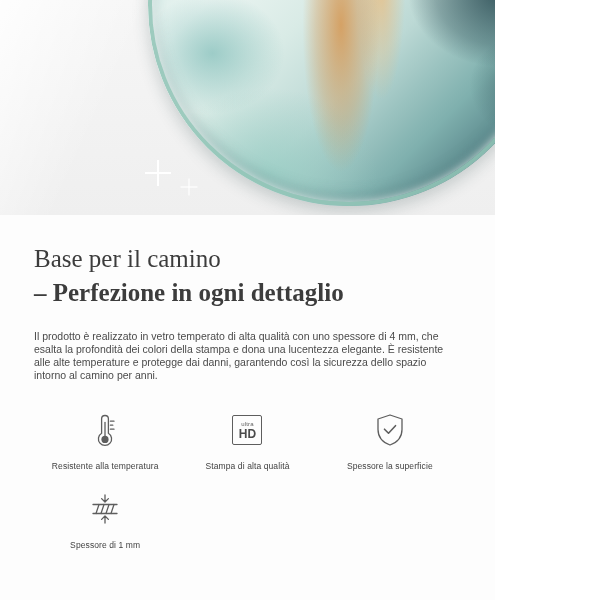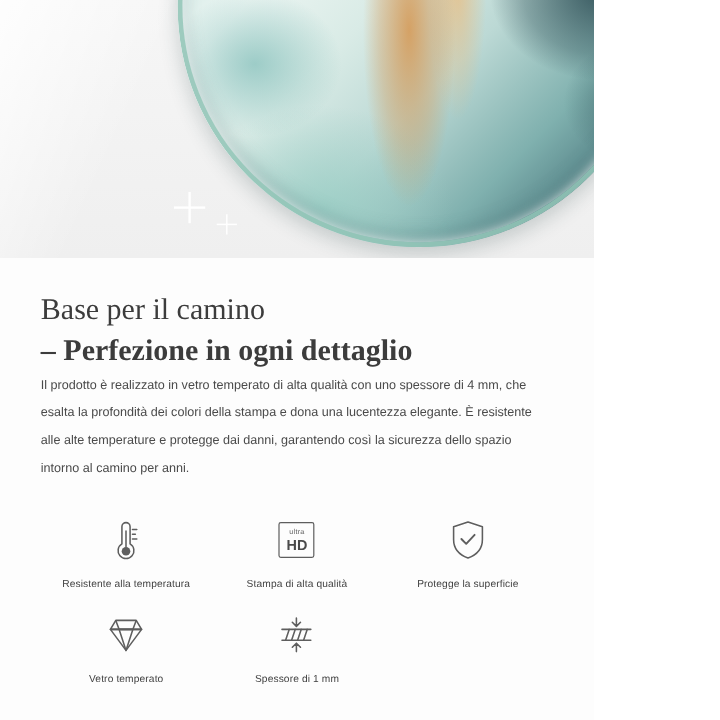--- a/index.html
+++ b/index.html
@@ -97,22 +97,23 @@
     font-family: "Liberation Serif", serif;
     font-size: 25px;
     line-height: 34px;
     color: #3c3c3c;
     font-weight: 400;
     margin-top: 27px;
   }
   .headline .l2 { display: block; font-weight: bold; }
 
   .body-copy {
+    margin-top: 20px;
     font-size: 10.5px;
-    line-height: 23px;
+    line-height: 13px;
     color: #4a4a4a;
     max-width: 536px;
   }
 
   
   .features {
     margin-top: 26px;
     display: grid;
     grid-template-columns: repeat(3, 1fr);
     row-gap: 16px;
@@ -201,36 +202,23 @@
         <div class="feature-label">Stampa di alta qualità</div>
       </div>
 
       <div class="feature">
         <div class="feature-icon">
           <svg width="40" height="42" viewBox="0 0 40 42">
             <path d="M20 6l12 4v10.5c0 8-5.2 13-12 15.5C13.2 33.5 8 28.5 8 20.5V10z" fill="none" stroke="#5e5e5e" stroke-width="1.3" stroke-linejoin="round"></path>
             <path d="M14.5 20.2l4 4 7-7.5" fill="none" stroke="#5e5e5e" stroke-width="1.6" stroke-linecap="round" stroke-linejoin="round"></path>
           </svg>
         </div>
-        <div class="feature-label">Protegge la superficie</div>
-      </div>
-
-      <div class="feature">
-        <div class="feature-icon">
-          <svg width="42" height="40" viewBox="0 0 42 40">
-            <g fill="none" stroke="#5e5e5e" stroke-width="1.3" stroke-linejoin="round">
-              <path d="M8 15.5h26L21 33z"></path>
-              <path d="M12.5 8h17l4.5 7.5H8z"></path>
-              <path d="M12.5 8l2.8 7.5L21 33l5.7-17.5L29.5 8"></path>
-              <path d="M15.3 15.5h11.4"></path>
-            </g>
-          </svg>
-        </div>
-        <div class="feature-label">Vetro temperato</div>
-      </div>
+        <div class="feature-label">Spessore la superficie</div>
+      </div>
+
 
 
       <div class="feature">
         <div class="feature-icon">
           <svg width="42" height="40" viewBox="0 0 42 40">
             <g fill="none" stroke="#5e5e5e" stroke-width="1.3" stroke-linecap="round" stroke-linejoin="round">
               <path d="M21 6v6.5M17.6 9.6L21 13l3.4-3.4"></path>
               <path d="M21 34v-6.5M17.6 30.4L21 27l3.4 3.4"></path>
               <path d="M9 15.5h24M9 24.5h24"></path>
               <path d="M12 24.5l3-9M17 24.5l3-9M22 24.5l3-9M27 24.5l3-9"></path>

